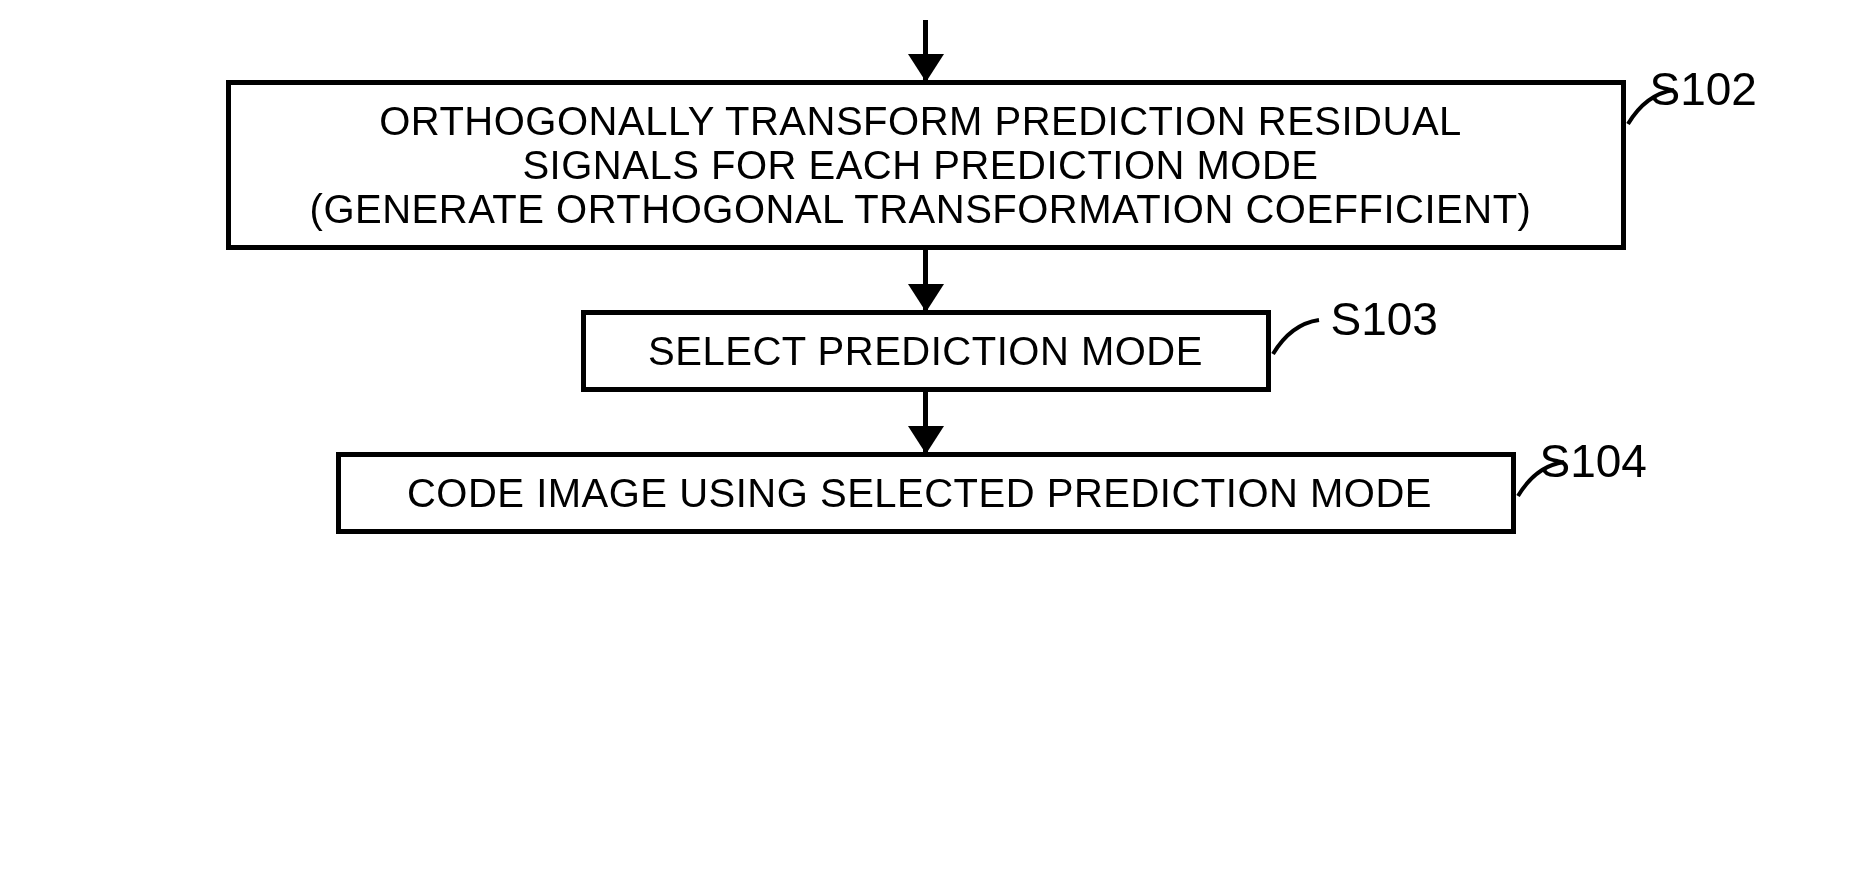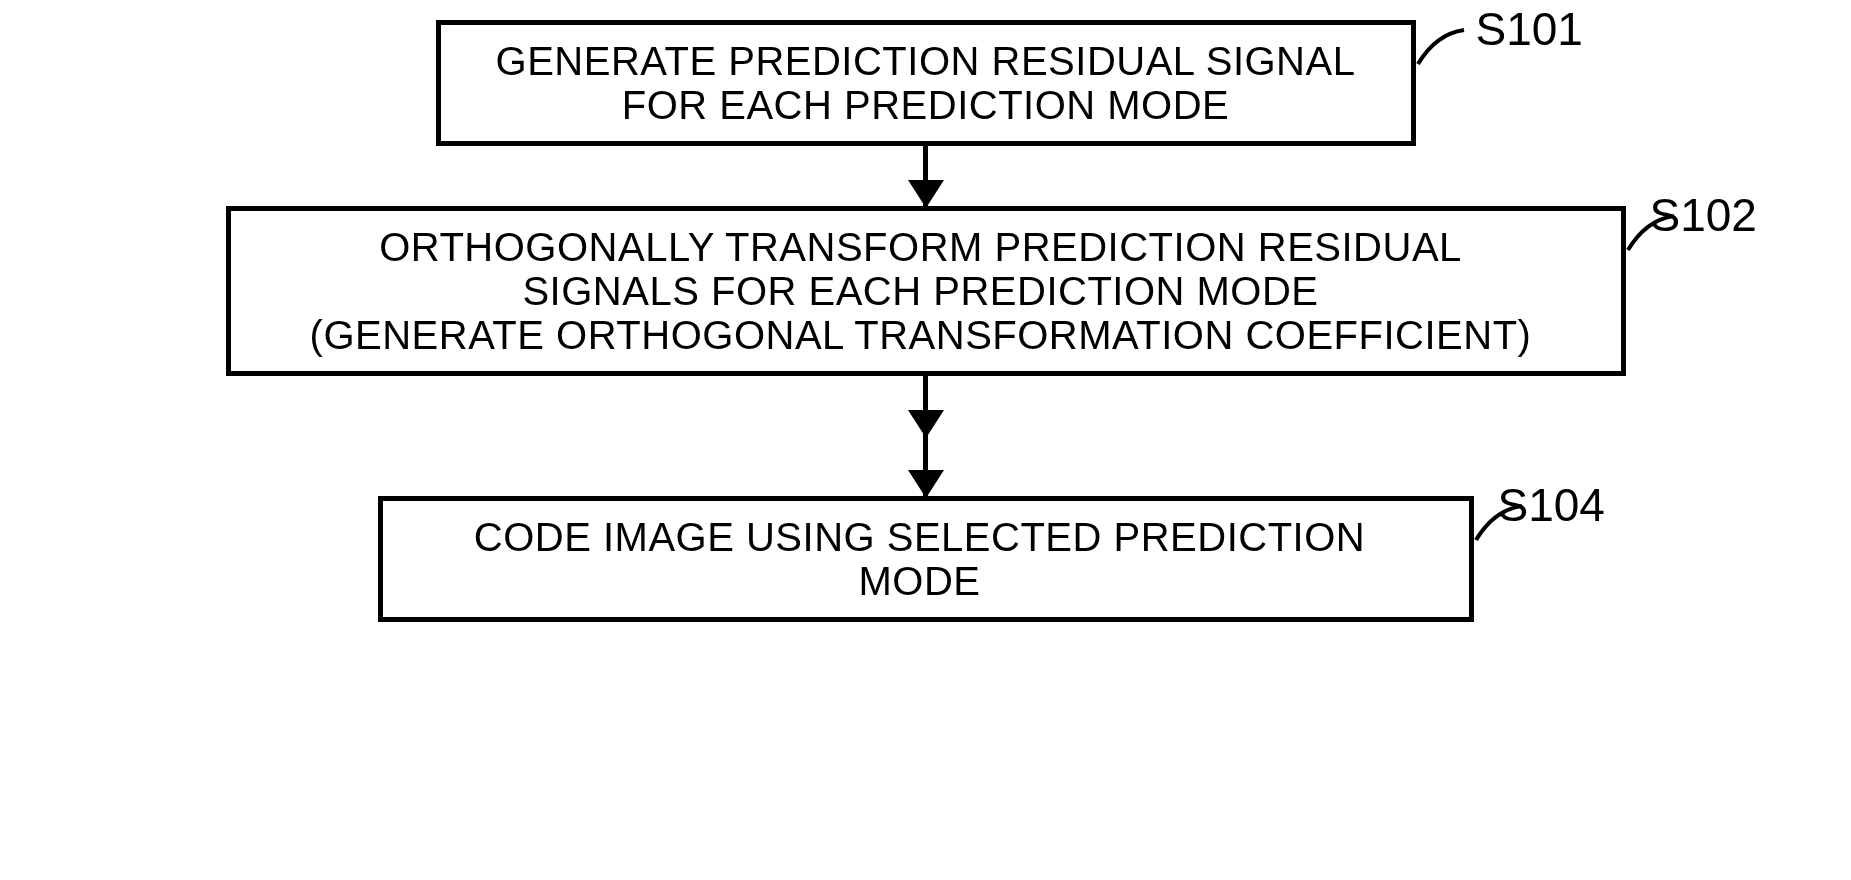--- a/index.html
+++ b/index.html
@@ -66,50 +66,49 @@
     transform: translateX(-50%);
     width: 0;
     height: 0;
     border-left: 18px solid transparent;
     border-right: 18px solid transparent;
     border-top: 28px solid #000;
   }
   .box-1 { width: 980px; }
   .box-2 { width: 1400px; padding-left: 30px; }
   .box-3 { width: 690px; }
-  .box-4 { width: 1096px; padding-left: 28px; }
+  .box-4 { width: 1180px; padding-left: 28px; }
 </style>
 </head>
 <body>
 
 <div class="flowchart">
 
-  <div class="step">
-    <div class="box box-1">GENERATE PREDICTION RESIDUAL SIGNAL
-FOR EACH PREDICTION MODE</div>
-    <svg class="label-line" viewBox="0 0 60 40">
-      <path d="M2 38 Q 20 8 48 4" stroke="#000" stroke-width="4" fill="none"></path>
-    </svg>
-    <div class="label" style="margin-left:60px;top:-18px">S101</div>
-  </div>
 
   <div class="arrow" style="height:60px"></div>
 
   <div class="step">
     <div class="box box-2">ORTHOGONALLY TRANSFORM PREDICTION RESIDUAL
 SIGNALS FOR EACH PREDICTION MODE
 (GENERATE ORTHOGONAL TRANSFORMATION COEFFICIENT)</div>
     <svg class="label-line" viewBox="0 0 60 40">
       <path d="M2 38 Q 20 8 48 4" stroke="#000" stroke-width="4" fill="none"></path>
     </svg>
     <div class="label" style="margin-left:24px;top:-18px">S102</div>
   </div>
 
   <div class="arrow" style="height:60px"></div>
 
+  <div class="step">
+    <div class="box box-3">SELECT PREDICTION MODE</div>
+    <svg class="label-line" viewBox="0 0 60 40">
+      <path d="M2 38 Q 20 8 48 4" stroke="#000" stroke-width="4" fill="none"></path>
+    </svg>
+    <div class="label" style="margin-left:60px;top:-18px">S103</div>
+  </div>
 
   <div class="arrow" style="height:60px"></div>
 
   <div class="step">
     <div class="box box-4">CODE IMAGE USING SELECTED PREDICTION MODE</div>
     <svg class="label-line" viewBox="0 0 60 40">
       <path d="M2 38 Q 20 8 48 4" stroke="#000" stroke-width="4" fill="none"></path>
     </svg>
     <div class="label" style="margin-left:24px;top:-18px">S104</div>
   </div>

